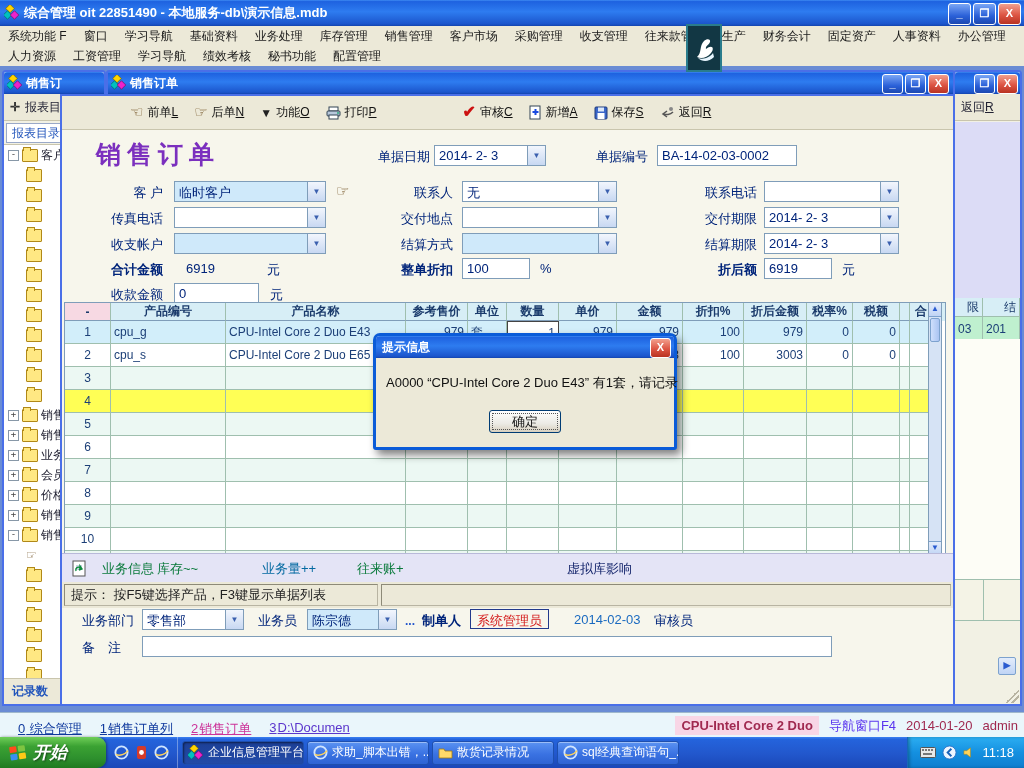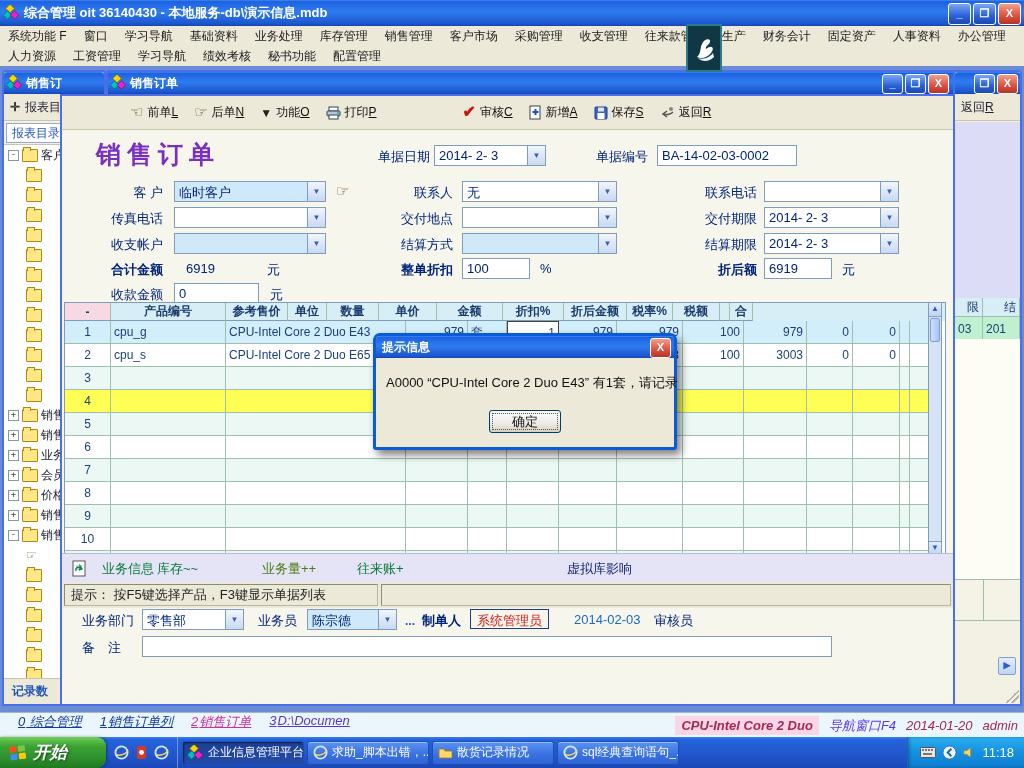--- a/index.html
+++ b/index.html
@@ -123,21 +123,21 @@
   .dialog{position:absolute;left:373px;top:267px;width:298px;background:#ece9d8;border:3px solid #0a5bd8;
     border-radius:7px 7px 3px 3px;box-shadow:4px 5px 8px rgba(0,0,0,.5);z-index:50;}
   .dialog .dtb{height:22px;display:flex;align-items:center;color:#fff;font-weight:bold;padding-left:6px;border-radius:4px 4px 0 0;}
   .dialog .dmsg{padding:16px 8px 10px 10px;color:#111;font-size:13px;text-align:center;white-space:nowrap;}
   .dialog .dbtns{display:flex;justify-content:center;padding:8px 0 14px 0;}
   .xp-btn{min-width:72px;height:23px;background:linear-gradient(180deg,#ffffff,#ecebe5 60%,#d8d0bf);
     border:1px solid #003c74;border-radius:3px;font-size:13px;color:#111;position:relative;}
   .xp-btn .focusdots{position:absolute;left:2px;top:2px;right:2px;bottom:2px;border:1px dotted #555;}
   
   .tabsbar{position:absolute;left:0;top:712px;width:1024px;height:25px;background:#eaf6fb;border-top:1px solid #9fb8cc;
-    display:flex;align-items:flex-start;font-size:13px;font-style:italic;}
+    display:flex;align-items:flex-end;font-size:13px;}
   .wtab{margin-left:18px;text-decoration:none;white-space:nowrap;}
   .wtab u{margin-right:1px;}
   .tabs-right{position:absolute;right:6px;top:0;height:25px;display:flex;align-items:center;gap:10px;font-size:13px;}
   .pink-box{background:#f8d6e6;padding:2px 6px;color:#a02a50;font-weight:bold;}
   
   .taskbar{position:absolute;left:0;top:737px;width:1024px;height:31px;
     background:linear-gradient(180deg,#3a80f2 0%,#2463dc 8%,#2257cc 55%,#1b47b8 100%);display:flex;align-items:stretch;}
   .startbtn{width:98px;display:flex;align-items:center;gap:5px;padding-left:8px;border-radius:0 9px 9px 0;
     background:linear-gradient(180deg,#6fce58 0%,#3ba233 30%,#2d8f2d 70%,#1f7a1f 100%);color:#fff;
     font-size:17px;font-style:italic;font-weight:bold;text-shadow:1px 1px 2px rgba(0,0,0,.5);box-shadow:1px 0 3px rgba(0,0,0,.4);}
@@ -156,21 +156,21 @@
 <body>
 
 <div class="screen">
 
   <div class="titlebar xp-grad">
     <span class="ico" id="app-icon-slot"><svg width="16" height="16" viewBox="0 0 16 16">
           <rect x="3" y="0.5" width="6" height="6" transform="rotate(45 6 3.5)" fill="#ffd400" stroke="#7a6a00" stroke-width="0.7"></rect>
           <rect x="0.5" y="7" width="6" height="6" transform="rotate(45 3.5 10)" fill="#00c0c0" stroke="#006a6a" stroke-width="0.7"></rect>
           <rect x="7.5" y="7" width="6" height="6" transform="rotate(45 10.5 10)" fill="#ee22cc" stroke="#771166" stroke-width="0.7"></rect>
         </svg></span>
-    <span style="margin-left:4px">综合管理 oit 36140430 - 本地服务-db\演示信息.mdb</span>
+    <span style="margin-left:4px">综合管理 oit 22851490 - 本地服务-db\演示信息.mdb</span>
     <span class="cap-btns">
       <span class="cap-btn">_</span>
       <span class="cap-btn">❐</span>
       <span class="cap-btn close">X</span>
     </span>
   </div>
 
   <div class="menubar">
     <div class="menurow" id="menu-row1">
         <span class="menu-item">系统功能 F</span>
@@ -516,20 +516,21 @@
           <div class="flabel" style="right:790px;top:156px">收款金额</div>
           <div class="tbox" style="left:112px;top:153px;width:85px">0</div>
           <div class="fvalue" style="left:208px;top:156px">元</div>
         </div>
 
         <div class="grid">
           <div class="g-outer" id="grid-main">
               <div class="g-row hdr">
                 <div class="g-cell rn ctr" style="width: 46px; flex: 0 0 auto;">-</div>
                 <div class="g-cell" style="width: 115px; flex: 0 0 auto;">产品编号</div>
+                <div class="g-cell" style="width: 180px; flex: 0 0 auto;">产品名称</div>
                 <div class="g-cell" style="width: 62px; flex: 0 0 auto;">参考售价</div>
                 <div class="g-cell" style="width: 39px; flex: 0 0 auto;">单位</div>
                 <div class="g-cell" style="width: 52px; flex: 0 0 auto;">数量</div>
                 <div class="g-cell" style="width: 58px; flex: 0 0 auto;">单价</div>
                 <div class="g-cell" style="width: 66px; flex: 0 0 auto;">金额</div>
                 <div class="g-cell" style="width: 61px; flex: 0 0 auto;">折扣%</div>
                 <div class="g-cell" style="width: 63px; flex: 0 0 auto;">折后金额</div>
                 <div class="g-cell" style="width: 46px; flex: 0 0 auto;">税率%</div>
                 <div class="g-cell" style="width: 47px; flex: 0 0 auto;">税额</div>
                 <div class="g-cell" style="width: 10px; flex: 0 0 auto;"></div>
@@ -766,21 +767,21 @@
         <div class="infobar" id="infobar">
           <span class="ico" style="position:absolute;left:10px;top:6px">
             <svg width="15" height="17" viewBox="0 0 15 17">
                 <rect x="1" y="1" width="12" height="15" fill="#fff" stroke="#555"></rect>
                 <path d="M4 6 L10 6 M4 9 L10 9" stroke="#9ac" stroke-width="1"></path>
                 <path d="M4 11 C3 8 6 6 8 8 L8 6 L10 9 L7 10 L8 9" stroke="#0a8a3c" fill="none" stroke-width="1.4"></path>
               </svg>
           </span>
         <span class="info-item" style="left: 40px; color: rgb(10, 122, 60);">业务信息</span>
             <span class="info-item" style="left: 95px; color: rgb(10, 122, 60);">库存~~</span>
-            <span class="info-item" style="left: 200px; color: #4d7c0f;">业务量++</span>
+            <span class="info-item" style="left: 200px; color: #0369a1;">业务量++</span>
             <span class="info-item" style="left: 295px; color: rgb(10, 122, 60);">往来账+</span>
             <span class="info-item" style="left: 505px; color: rgb(19, 36, 107);">虚拟库影响</span>
           </div>
 
         <div class="statusbar">
           <div class="spanel" style="width:314px">
             <span>提示： 按F5键选择产品，F3键显示单据列表</span>
           </div>
           <div class="spanel" style="flex:1"></div>
         </div>

